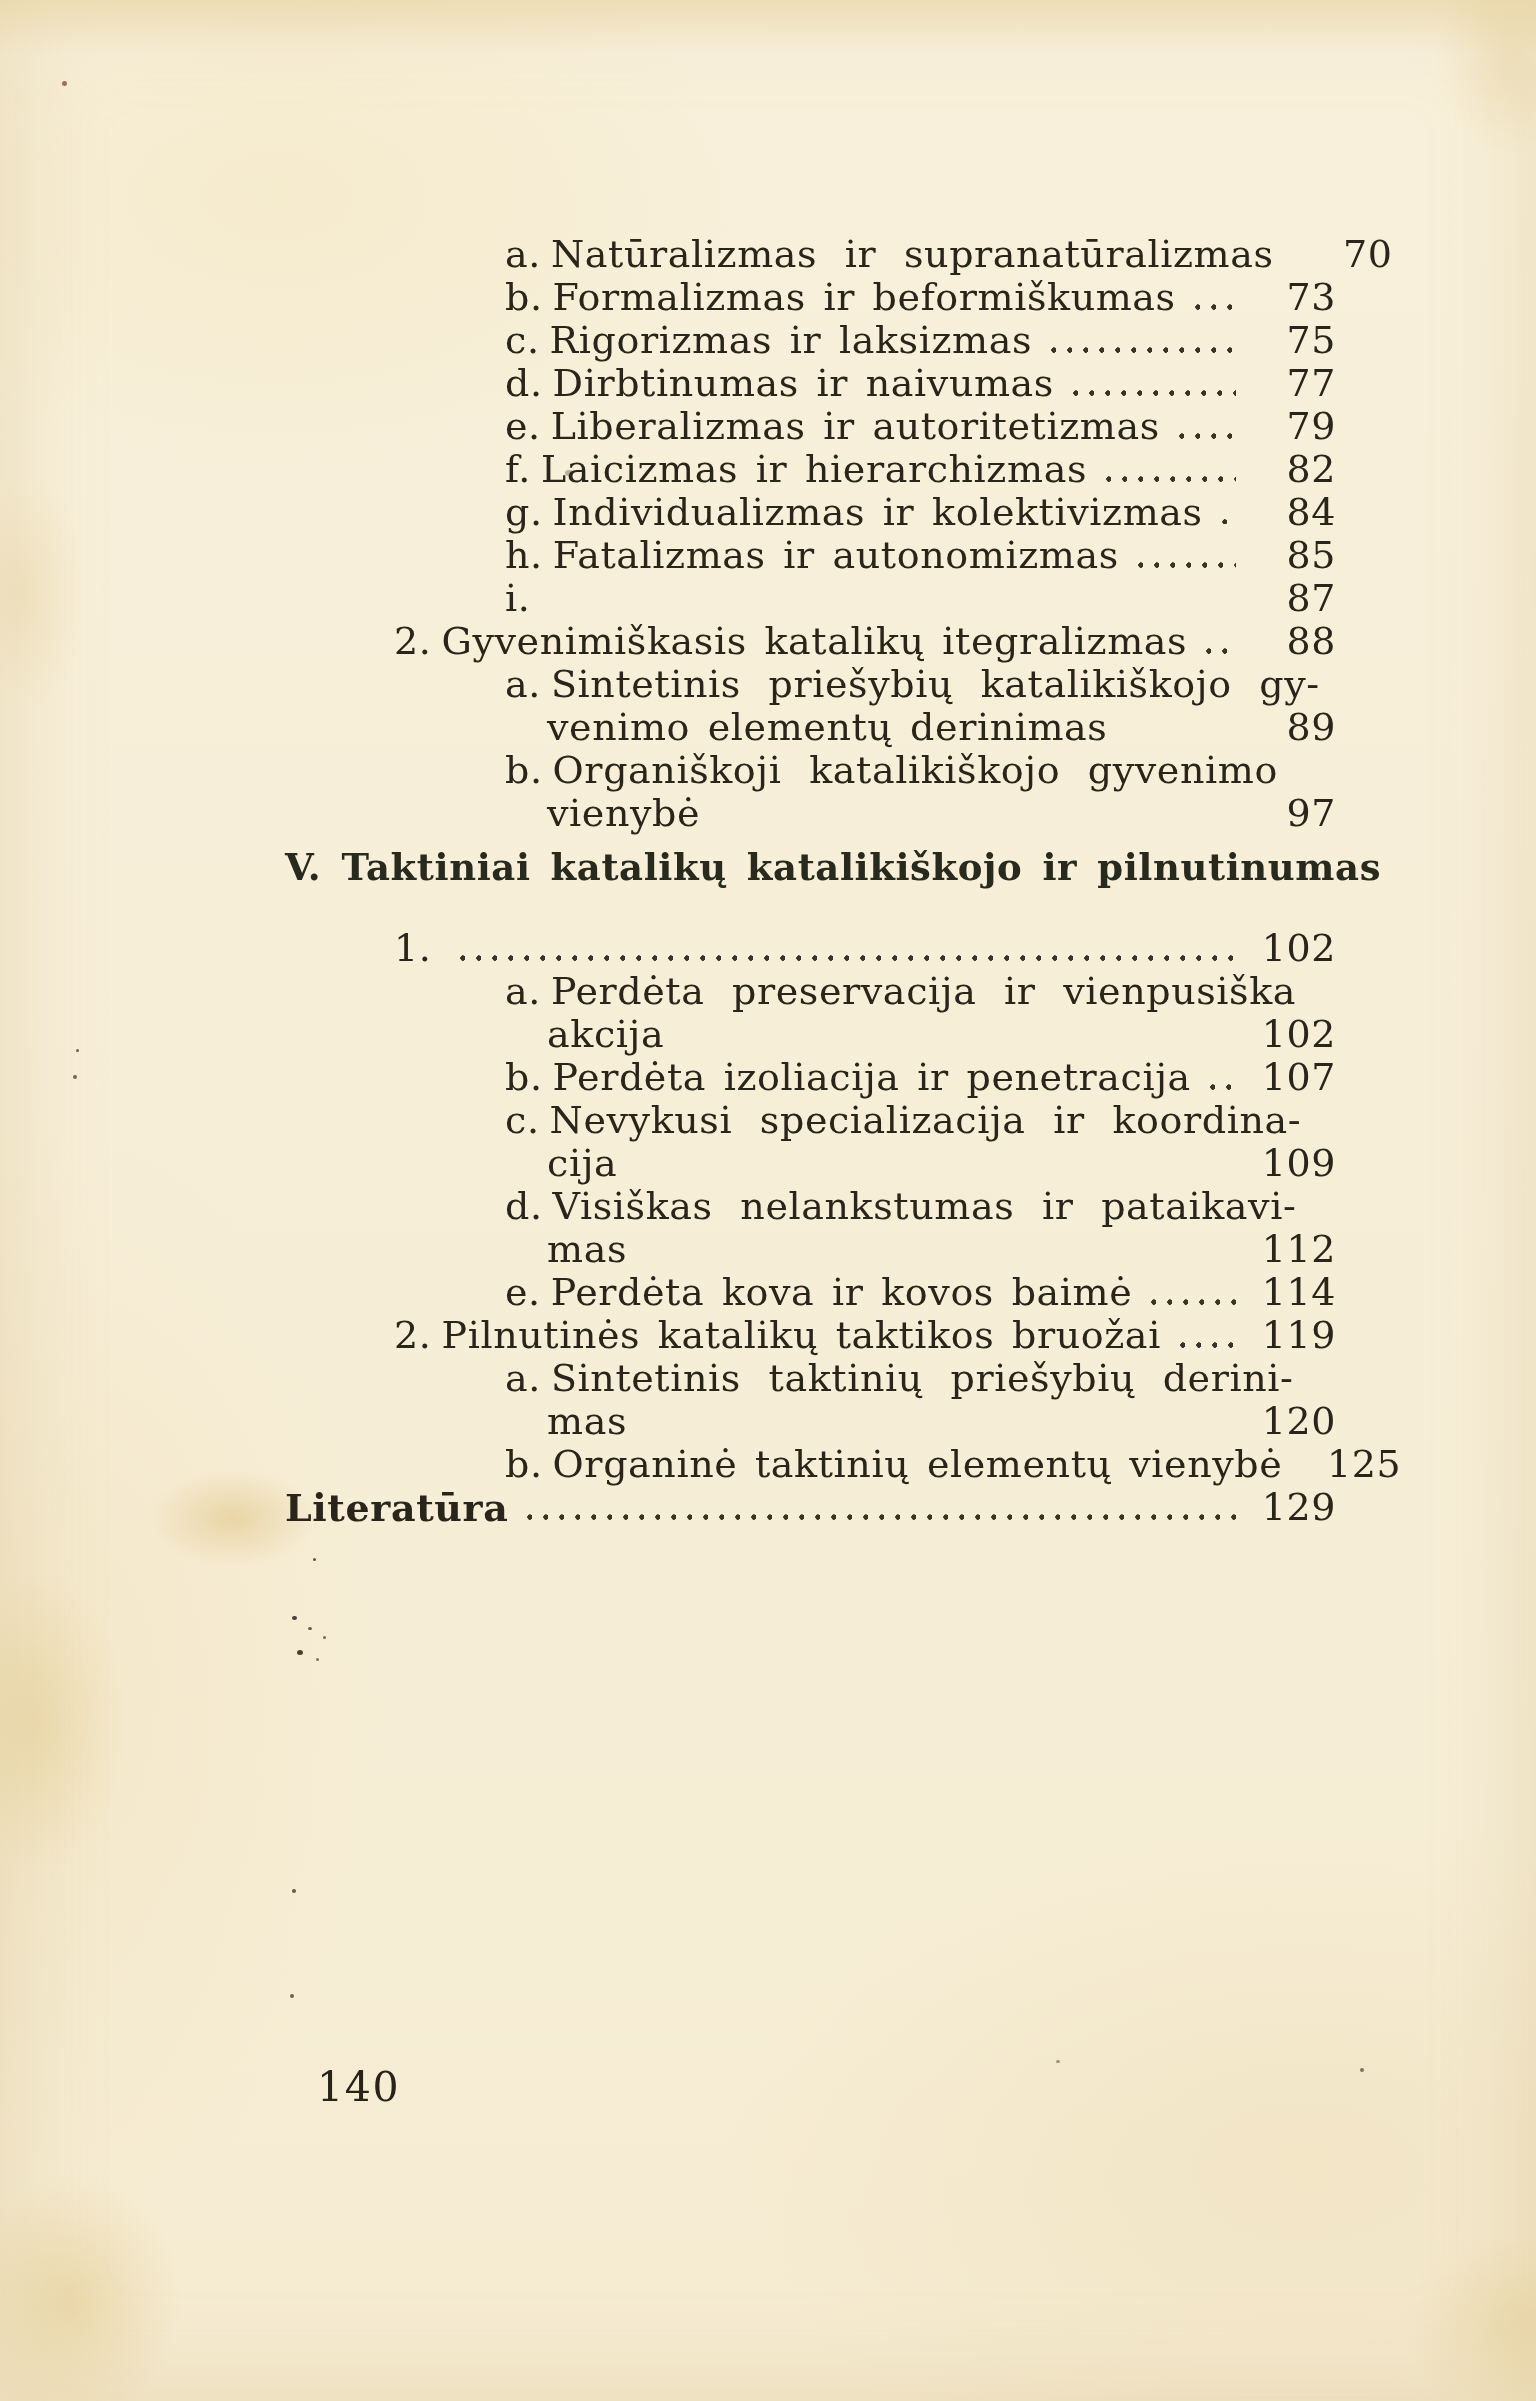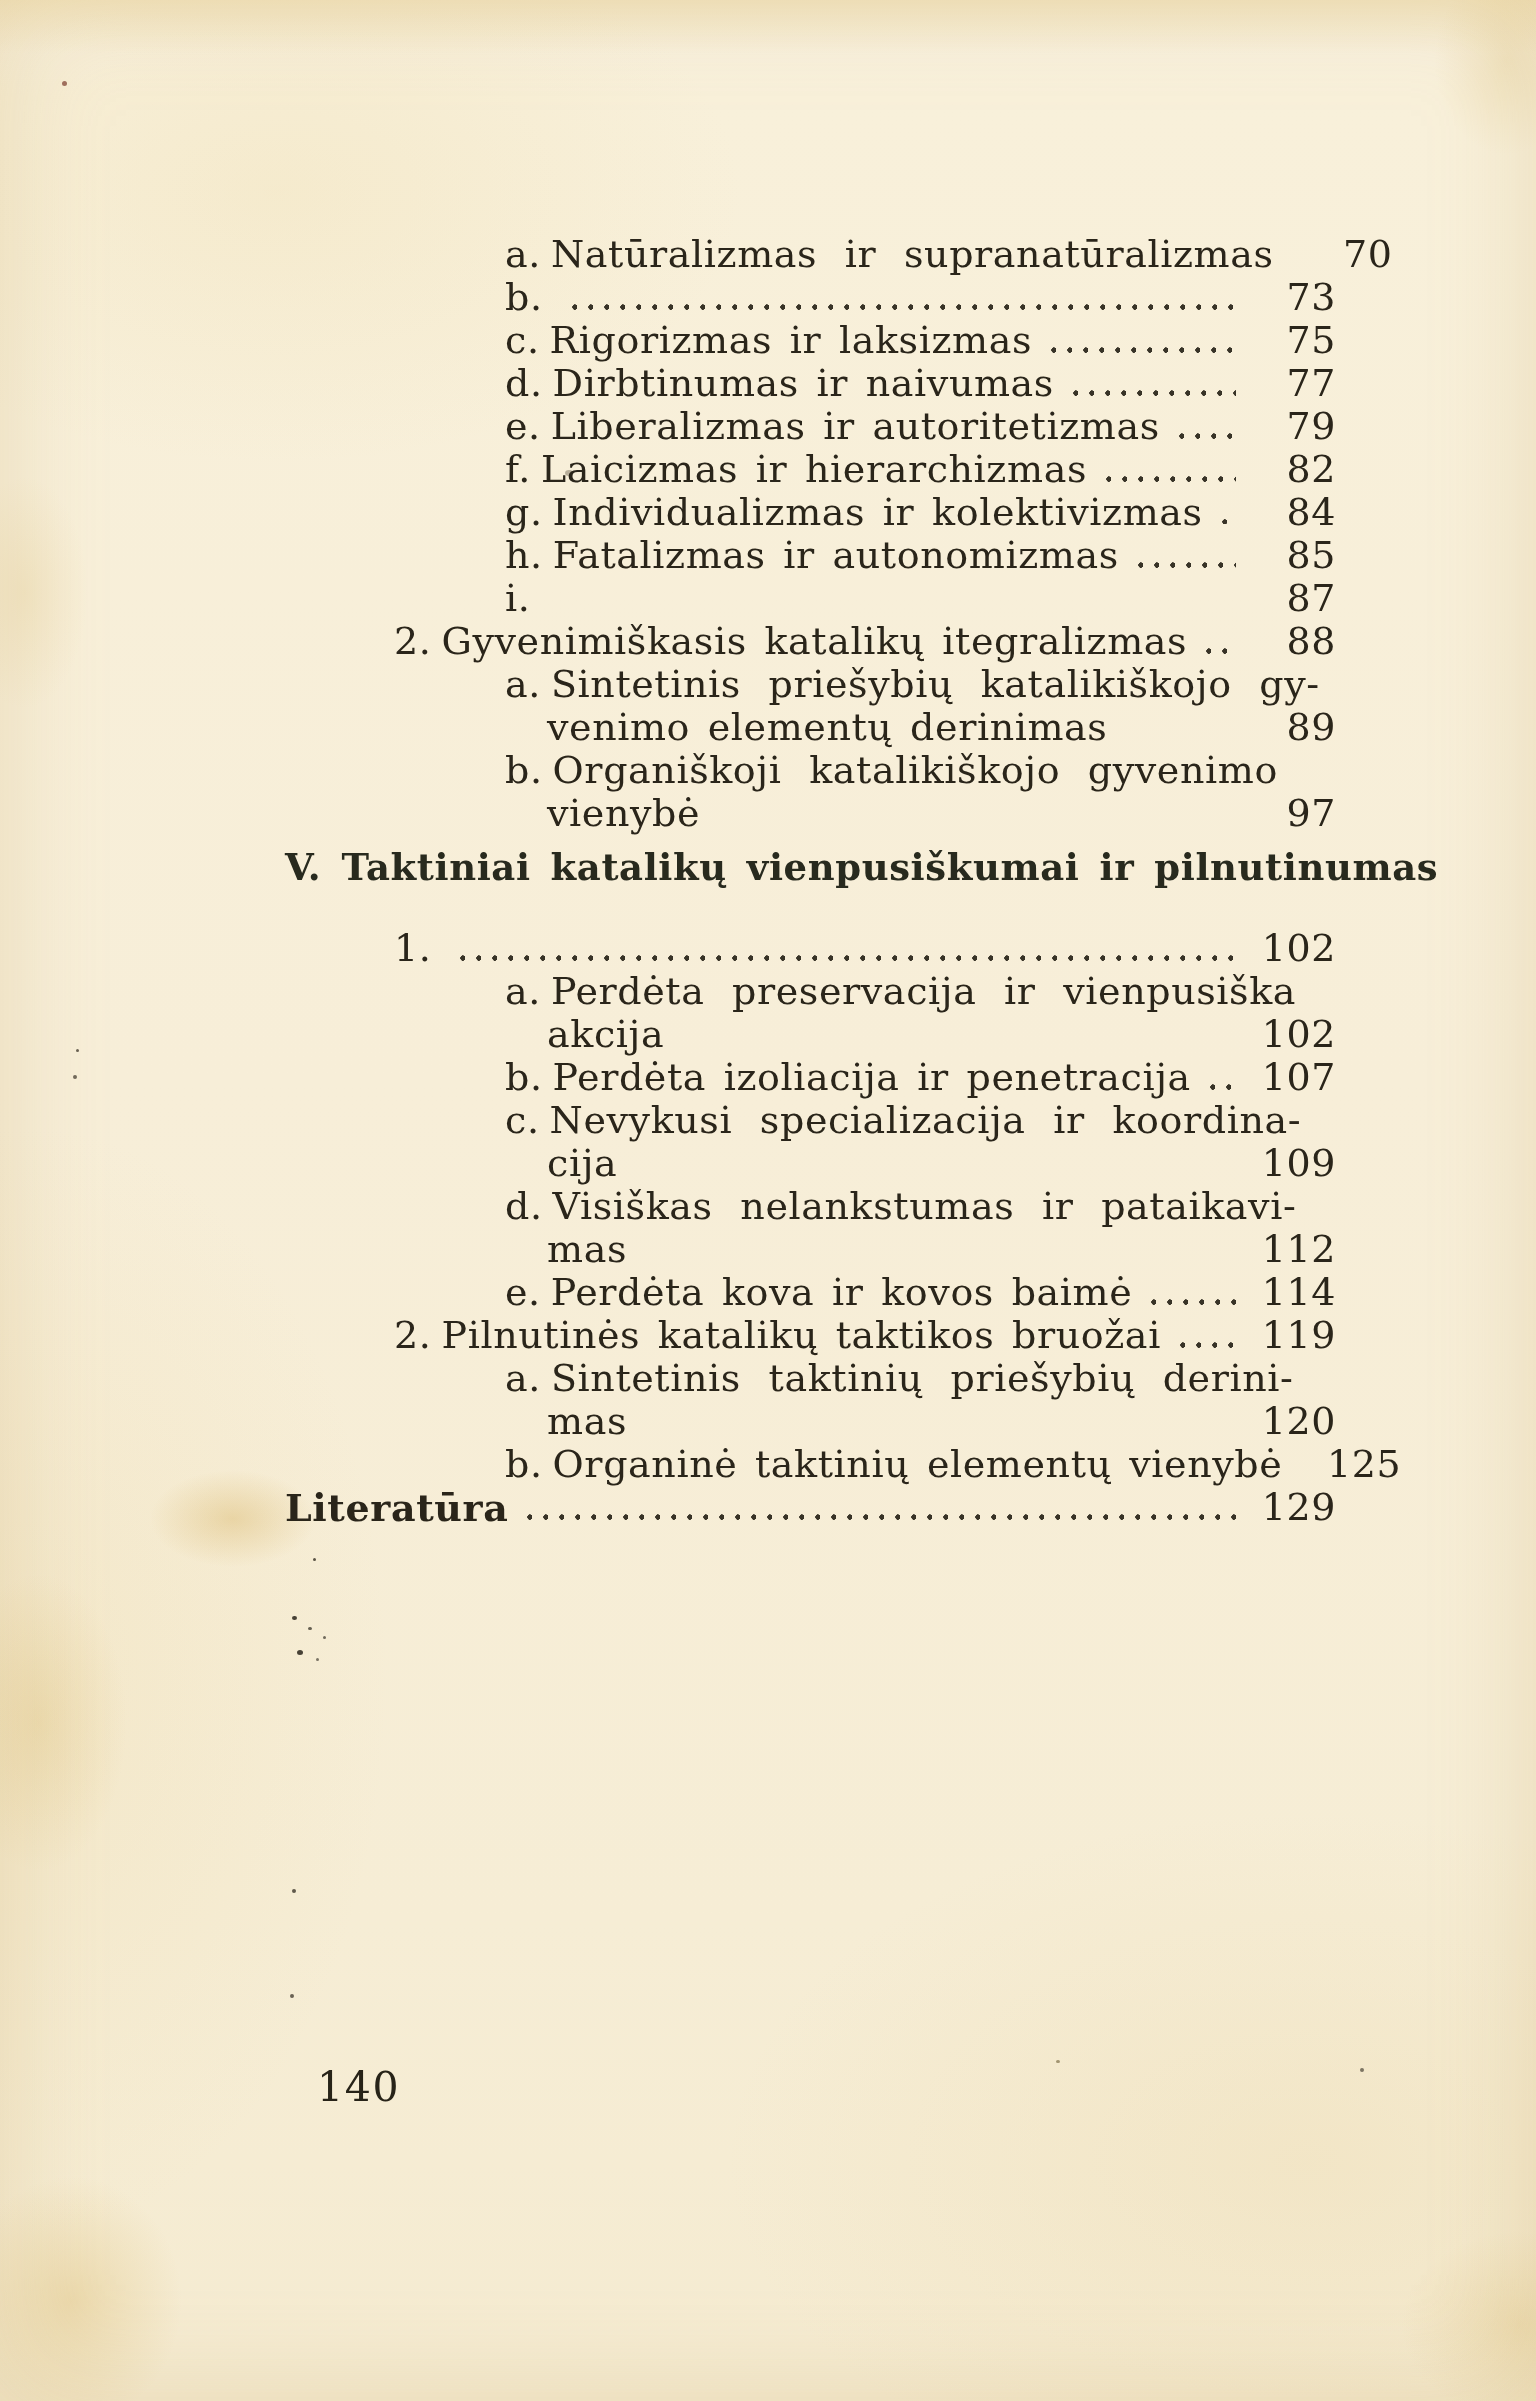--- a/index.html
+++ b/index.html
@@ -82,20 +82,21 @@
 <main class="toc">
   <section id="block1">
       <div class="row l2 no-dots spread">
         <span class="lbl">a.</span>
         <span class="title">Natūralizmas ir supranatūralizmas</span>
         <span class="leader"></span>
         <span class="pg">70</span>
       </div>
       <div class="row l2">
         <span class="lbl">b.</span>
+        <span class="title">Formalizmas ir beformiškumas</span>
         <span class="leader"></span>
         <span class="pg">73</span>
       </div>
       <div class="row l2">
         <span class="lbl">c.</span>
         <span class="title">Rigorizmas ir laksizmas</span>
         <span class="leader"></span>
         <span class="pg">75</span>
       </div>
       <div class="row l2">
@@ -155,21 +156,21 @@
         <span class="title">Organiškoji katalikiškojo gyvenimo</span>
         <span class="leader"></span>
         <span class="pg"></span>
       </div>
       <div class="row cont">
         <span class="title">vienybė</span>
         <span class="leader"></span>
         <span class="pg">97</span>
       </div>
     </section>
-  <h2 class="heading-row">V. Taktiniai katalikų vienpusiškumai ir pilnutinumas</h2>
+  <h2 class="heading-row">V. Taktiniai katalikų katalikiškojo ir pilnutinumas</h2>
   <section id="block2">
       <div class="row l1">
         <span class="lbl">1.</span>
         <span class="leader"></span>
         <span class="pg">102</span>
       </div>
       <div class="row l2 no-dots spread">
         <span class="lbl">a.</span>
         <span class="title">Perdėta preservacija ir vienpusiška</span>
         <span class="leader"></span>

